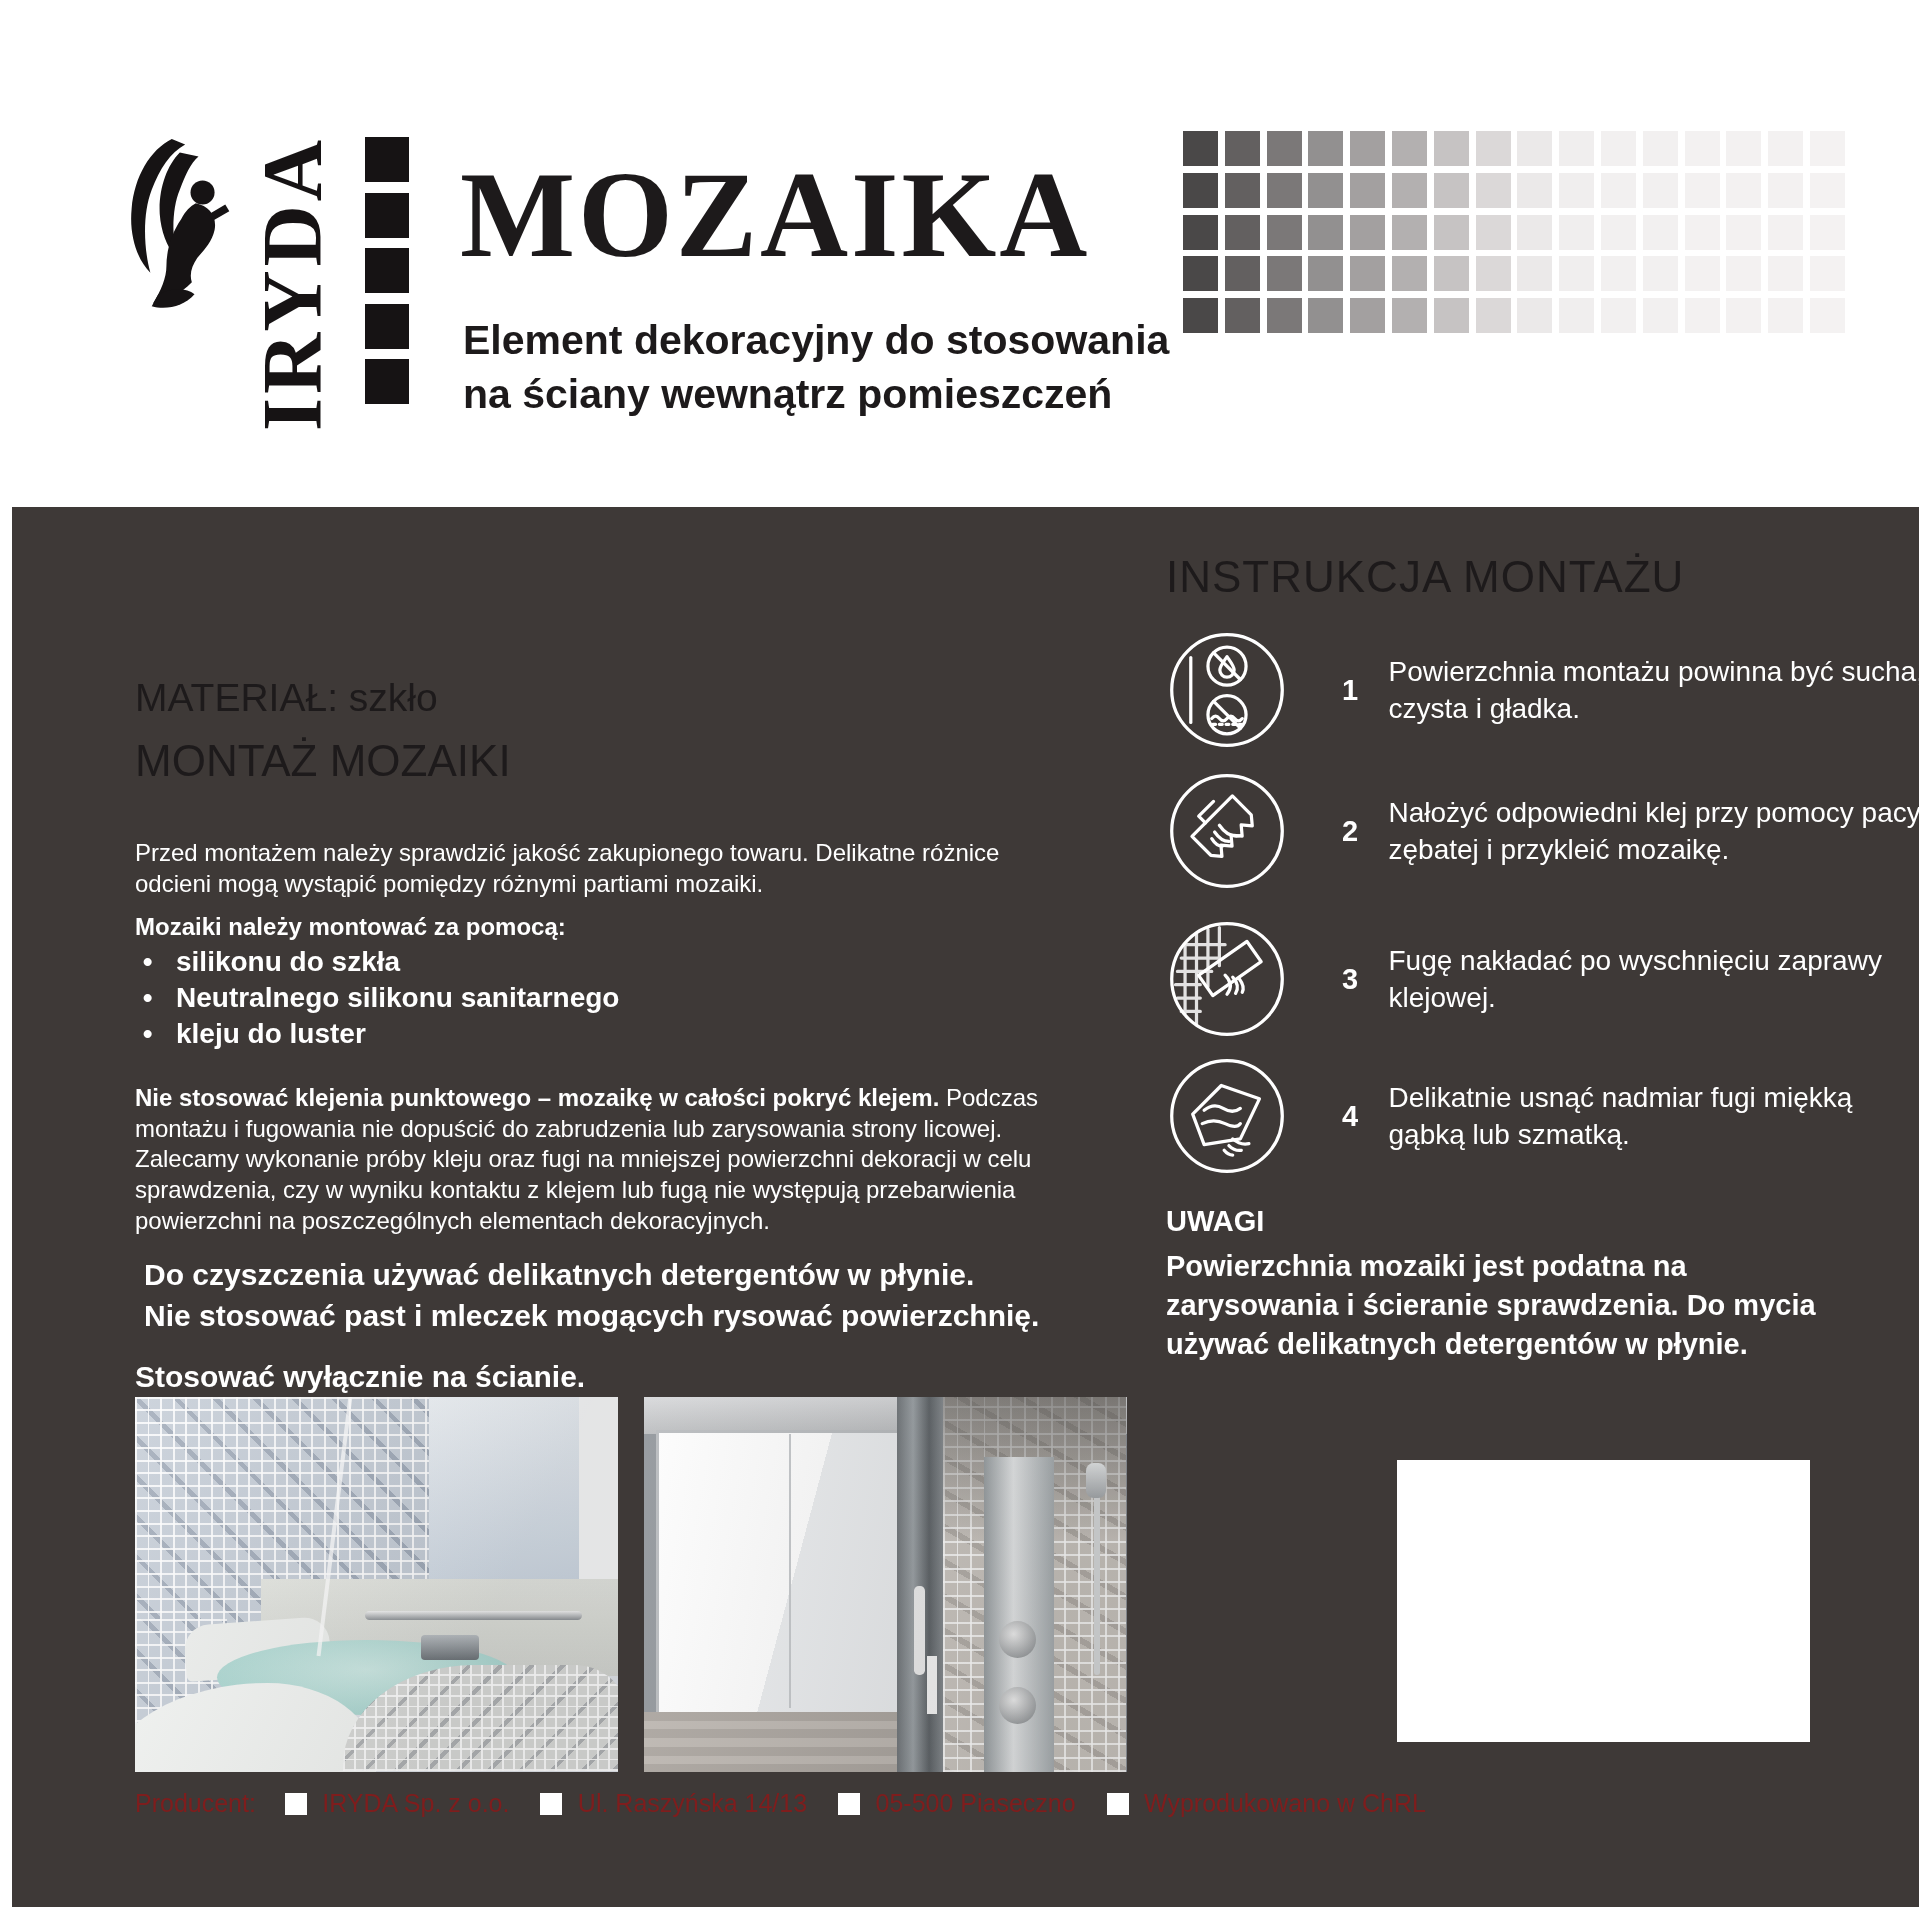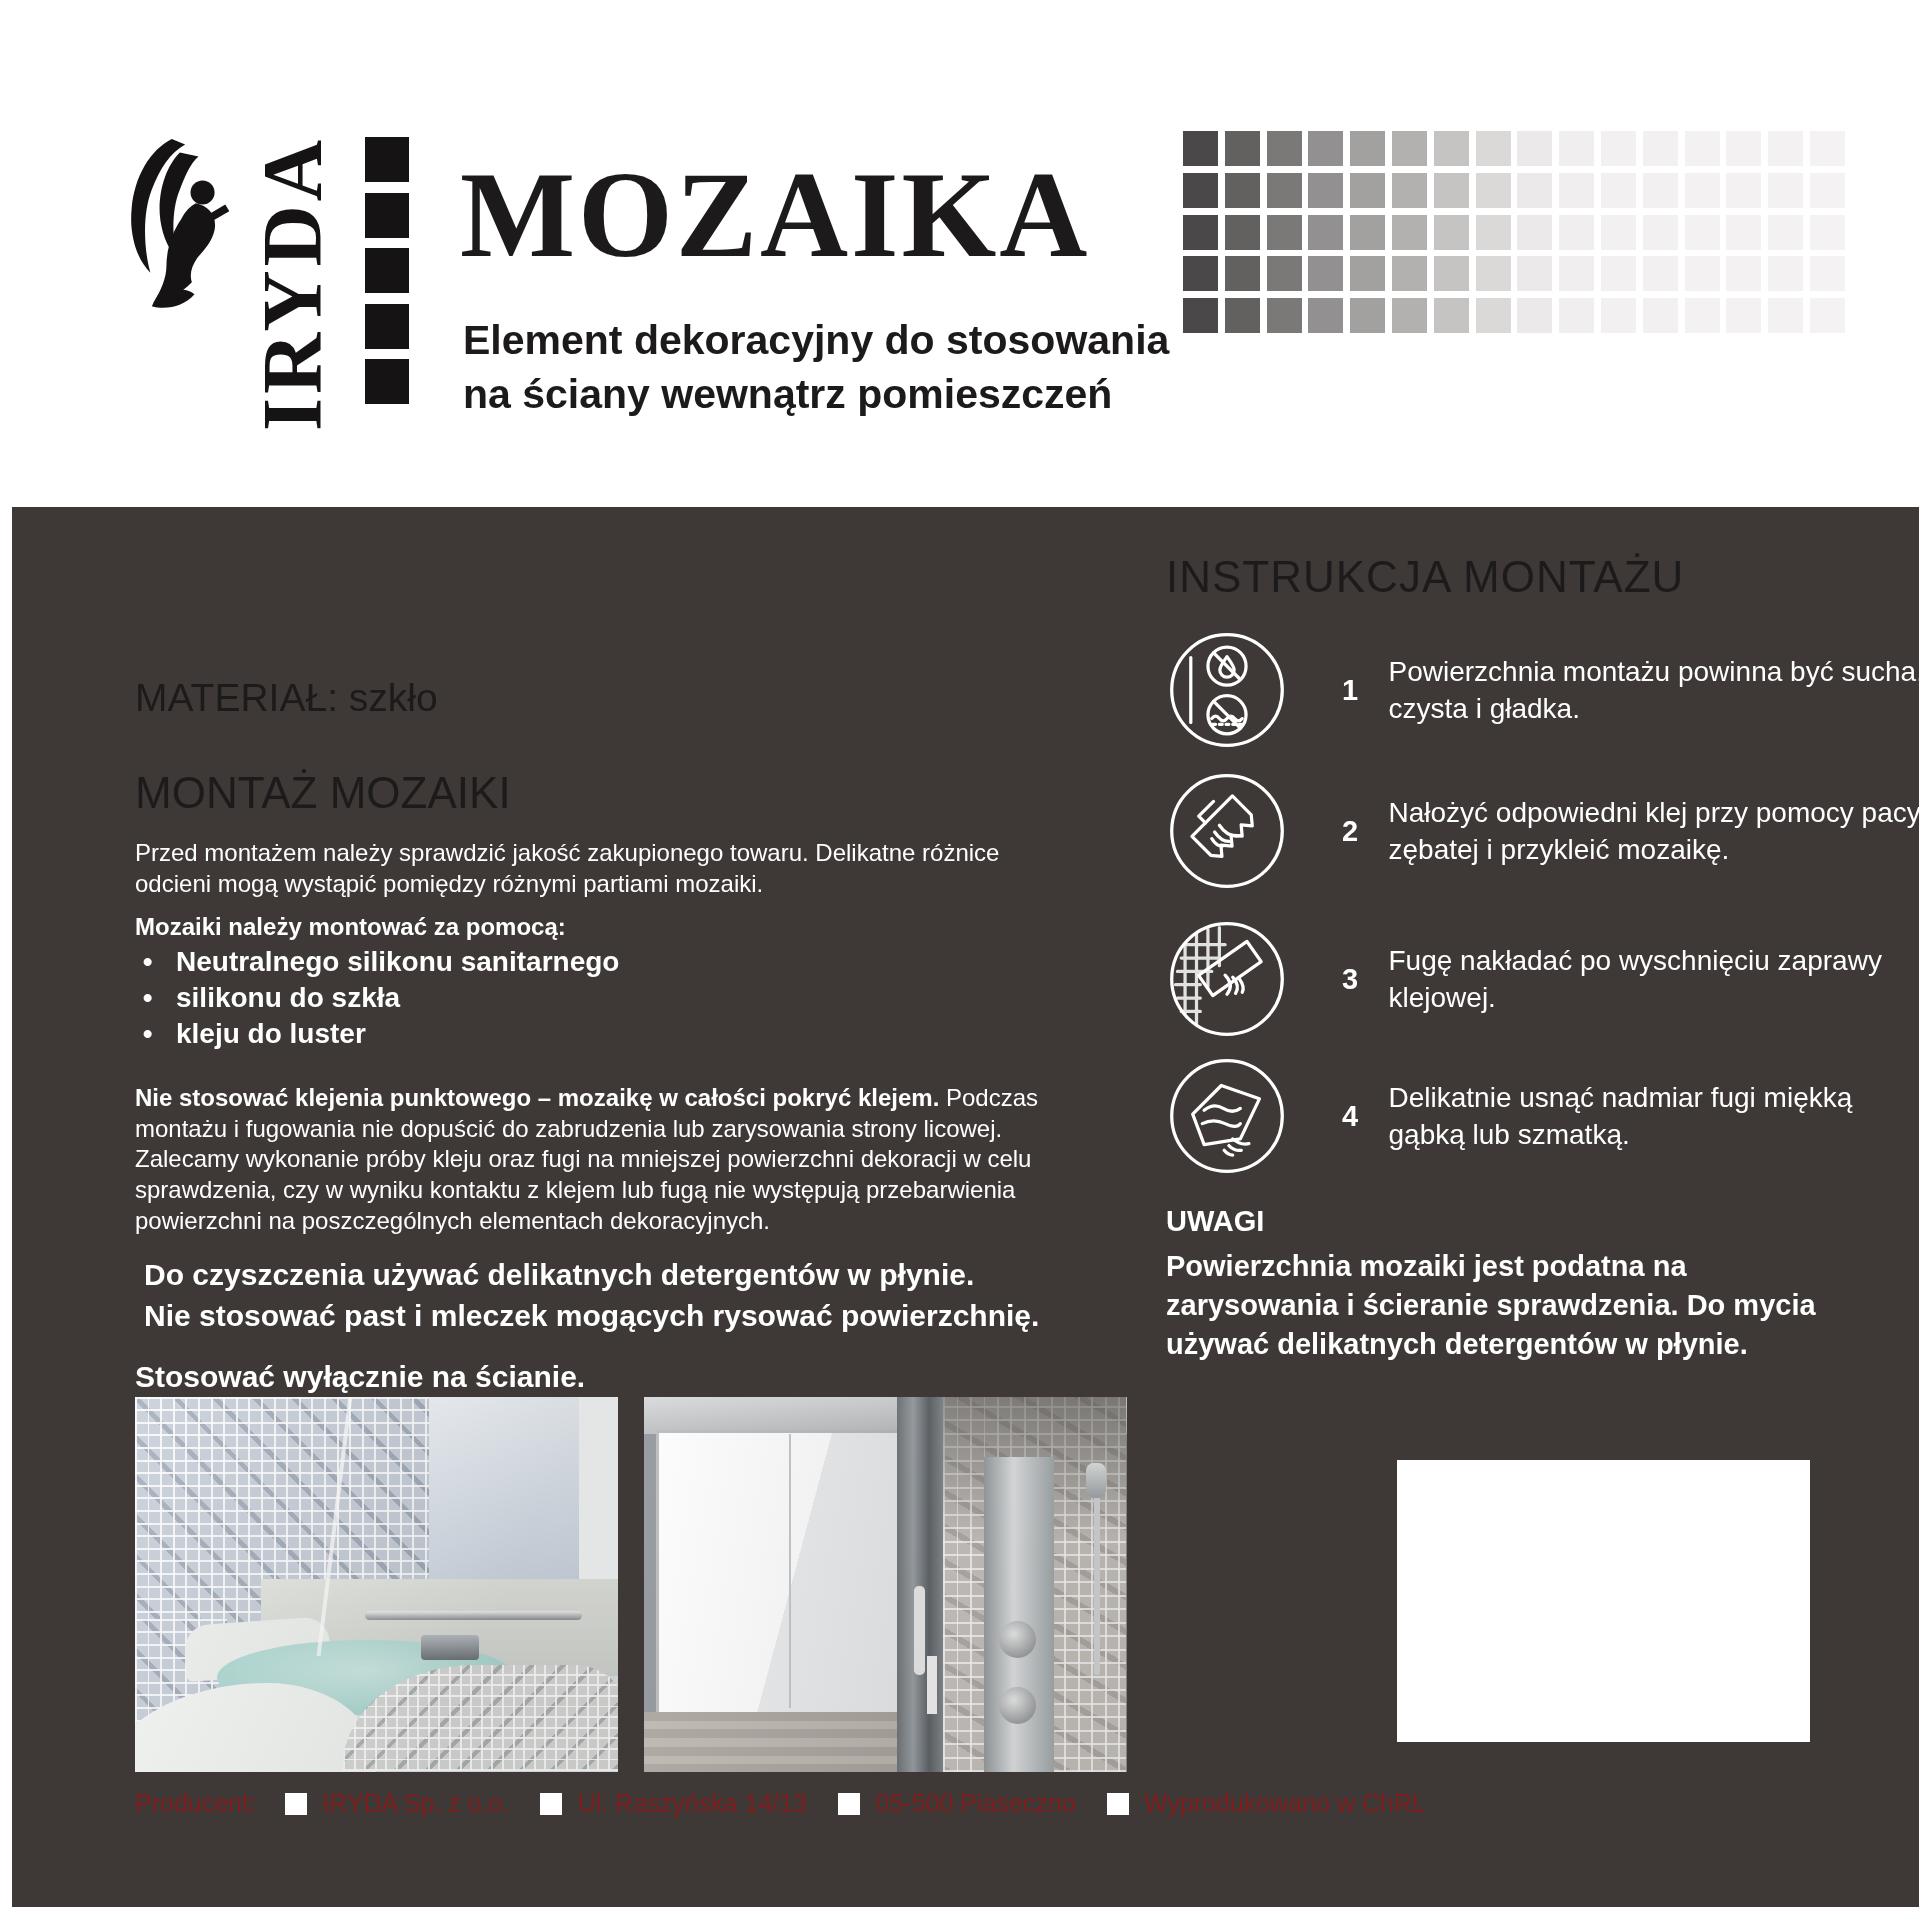--- a/index.html
+++ b/index.html
@@ -18,21 +18,21 @@
   .subtitle{position:absolute;left:463px;top:313px;font-size:41px;font-weight:700;
       line-height:1.32;color:#1d1a1b;}
 
   .mosaic-grid{position:absolute;left:1183px;top:131px;display:grid;
       grid-template-columns:repeat(16,35px);grid-auto-rows:35px;gap:6.8px;}
   .mosaic-grid .cell{width:35px;height:35px;}
 
   
   .panel{position:absolute;left:11.6px;top:507px;width:1907px;height:1400px;background:#3e3937;}
   .material{left:135px;top:676px;font-size:39px;}
-  .montaz{left:135px;top:768px;font-size:44px;}
+  .montaz{left:135px;top:736px;font-size:44px;}
   .instr-heading{left:1166px;top:552px;font-size:44px;letter-spacing:1px;}
 
   .para{position:absolute;color:#fff;font-size:24px;line-height:1.28;}
   .intro{left:135px;top:838px;width:917px;}
   .bullets-heading{left:135px;top:912px;font-weight:700;}
   .bullet-list{left:135px;top:944px;width:869px;list-style:none;margin:0;padding:0;}
   .bullet-list li{position:relative;padding-left:41px;font-weight:700;font-size:28px;
       line-height:36px;color:#fff;}
   .bullet-list li::before{content:"\2022";position:absolute;left:7.7px;}
   .warning{left:135px;top:1083px;width:966px;}
@@ -199,22 +199,22 @@
     </div>
 
   <div class="panel"></div>
 
   <div class="h1 material" style="position:absolute;">MATERIAŁ: szkło</div>
   <div class="h1 montaz" style="position:absolute;">MONTAŻ MOZAIKI</div>
 
   <div class="para intro">Przed montażem należy sprawdzić jakość zakupionego towaru. Delikatne różnice odcieni mogą wystąpić pomiędzy różnymi partiami mozaiki.</div>
   <div class="para bullets-heading">Mozaiki należy montować za pomocą:</div>
   <ul class="bullet-list" style="position:absolute;">
+      <li>silikonu do szkła</li>
       <li>Neutralnego silikonu sanitarnego</li>
-      <li>silikonu do szkła</li>
       <li>kleju do luster</li>
     </ul>
 
   <div class="para warning">
     <span class="b">Nie stosować klejenia punktowego – mozaikę w całości pokryć klejem.</span><span> Podczas montażu i fugowania nie dopuścić do zabrudzenia lub zarysowania strony licowej. Zalecamy wykonanie próby kleju oraz fugi na mniejszej powierzchni dekoracji w celu sprawdzenia, czy w wyniku kontaktu z klejem lub fugą nie występują przebarwienia powierzchni na poszczególnych elementach dekoracyjnych.</span>
   </div>
 
   <div class="para cleaning">
     <div>Do czyszczenia używać delikatnych detergentów w płynie.</div>
     <div>Nie stosować past i mleczek mogących rysować powierzchnię.</div>

